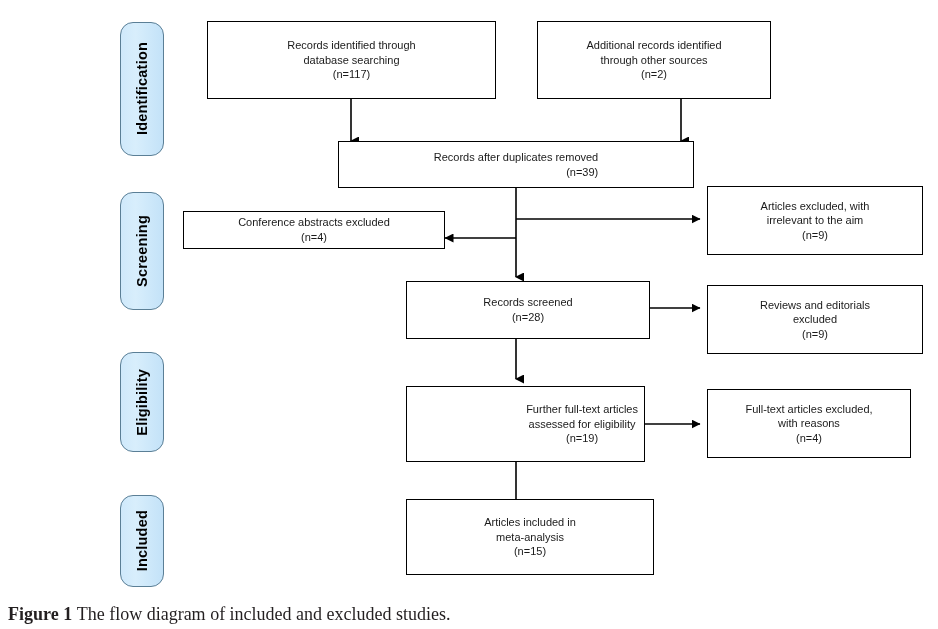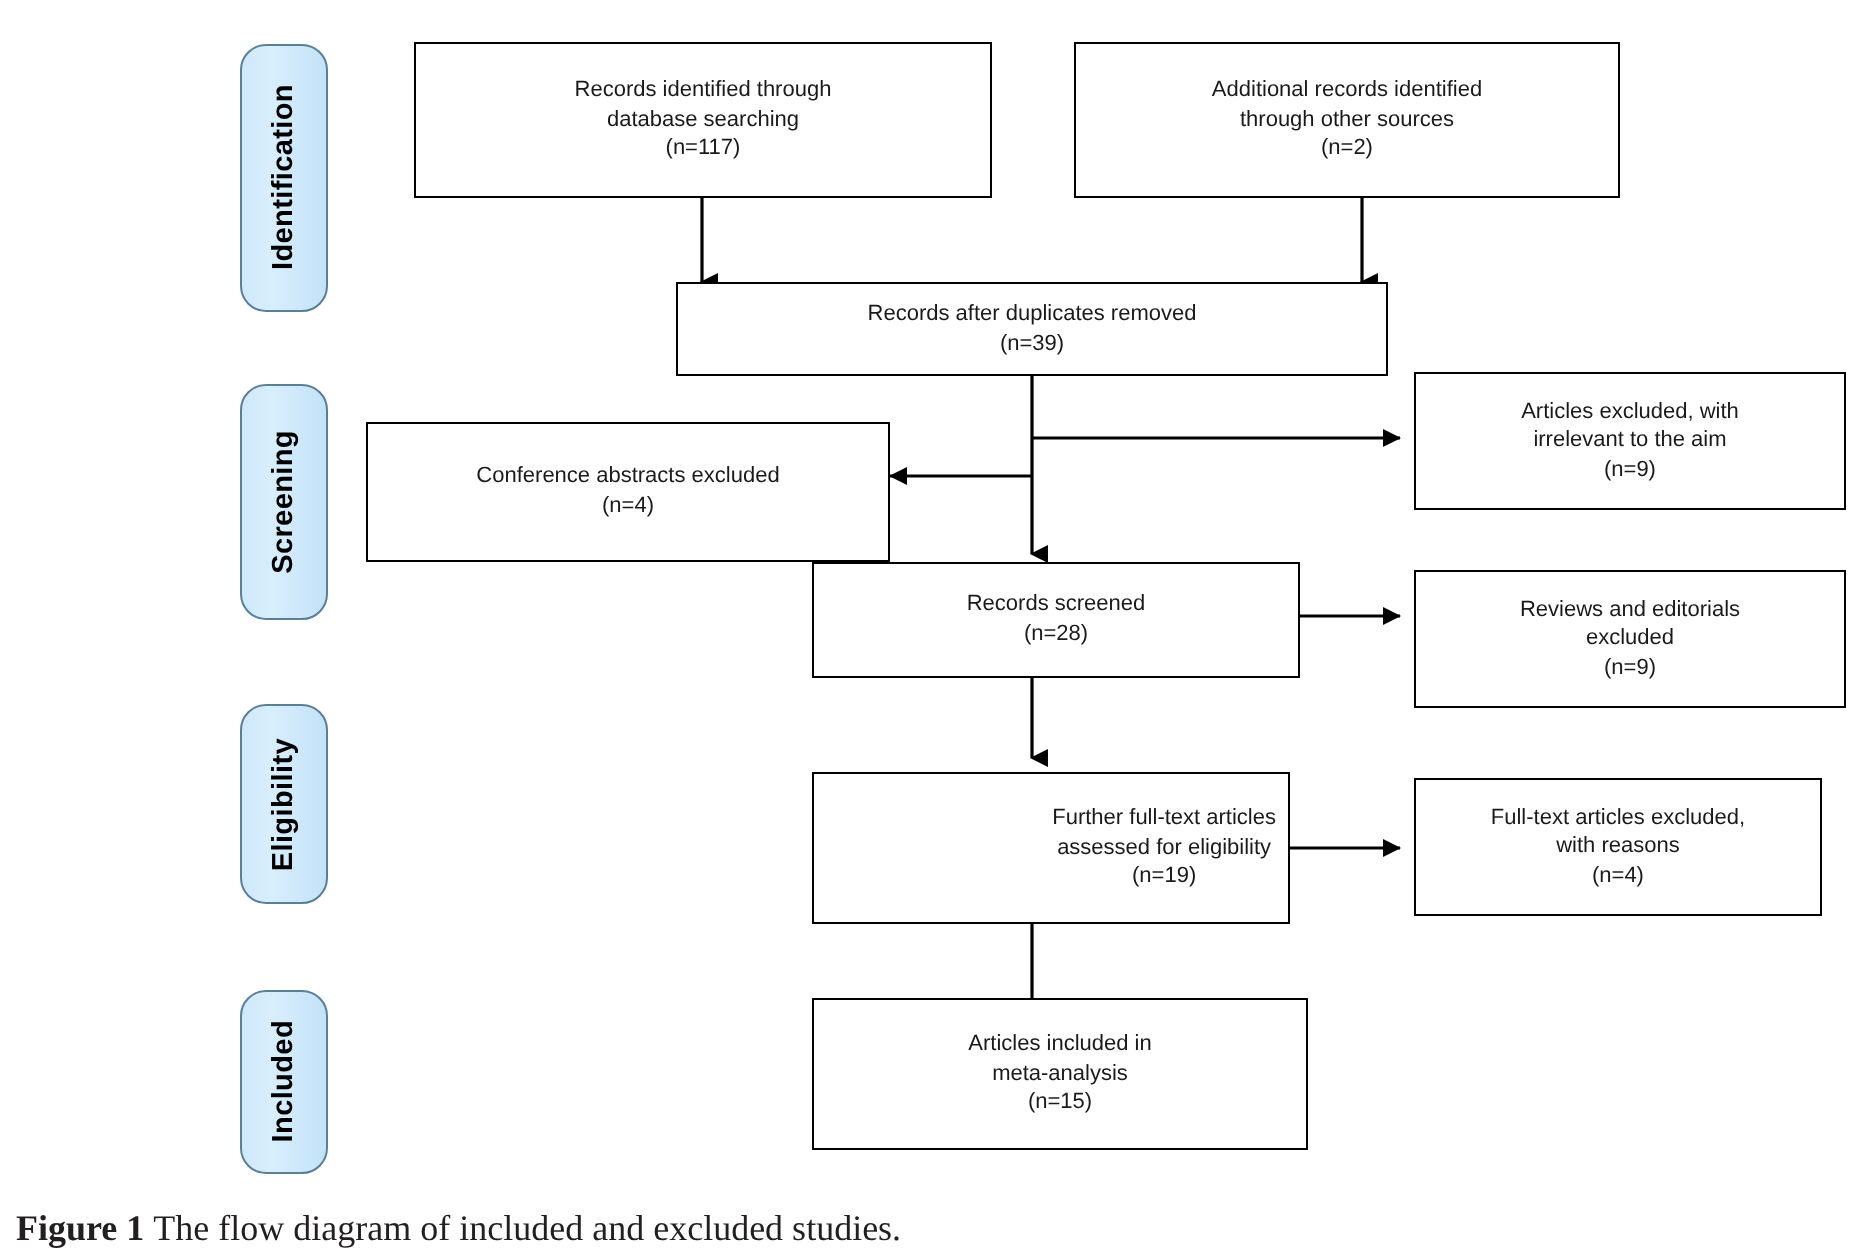--- a/index.html
+++ b/index.html
@@ -142,32 +142,32 @@
   <div class="stage-pill" style="left:120px; top:495px; width:44px; height:92px;">
     <span class="stage-label">Included</span>
   </div>
 
   <div class="flow-box" style="left:207px; top:21px; width:289px; height:78px;">
     <span class="box-text">Records identified through
 database searching
 (n=117)</span>
   </div>
 
-  <div class="flow-box" style="left:537px; top:21px; width:273px; height:78px;">
+  <div class="flow-box" style="left:537px; top:21px; width:234px; height:78px;">
     <span class="box-text">Additional records identified
 through other sources
 (n=2)</span>
   </div>
 
-  <div class="flow-box" style="left:338px; top:141px; width:356px; height:47px;">
+  <div class="flow-box" style="left:338px; top:141px; width:356px; height:47px;text-align:right;">
     <span class="box-text">Records after duplicates removed
 (n=39)</span>
   </div>
 
-  <div class="flow-box" style="left:183px; top:211px; width:262px; height:70px;">
+  <div class="flow-box" style="left:183px; top:211px; width:262px; height:38px;">
     <span class="box-text">Conference abstracts excluded
 (n=4)</span>
   </div>
 
   <div class="flow-box" style="left:707px; top:186px; width:216px; height:69px;">
     <span class="box-text">Articles excluded, with
 irrelevant to the aim
 (n=9)</span>
   </div>
 

